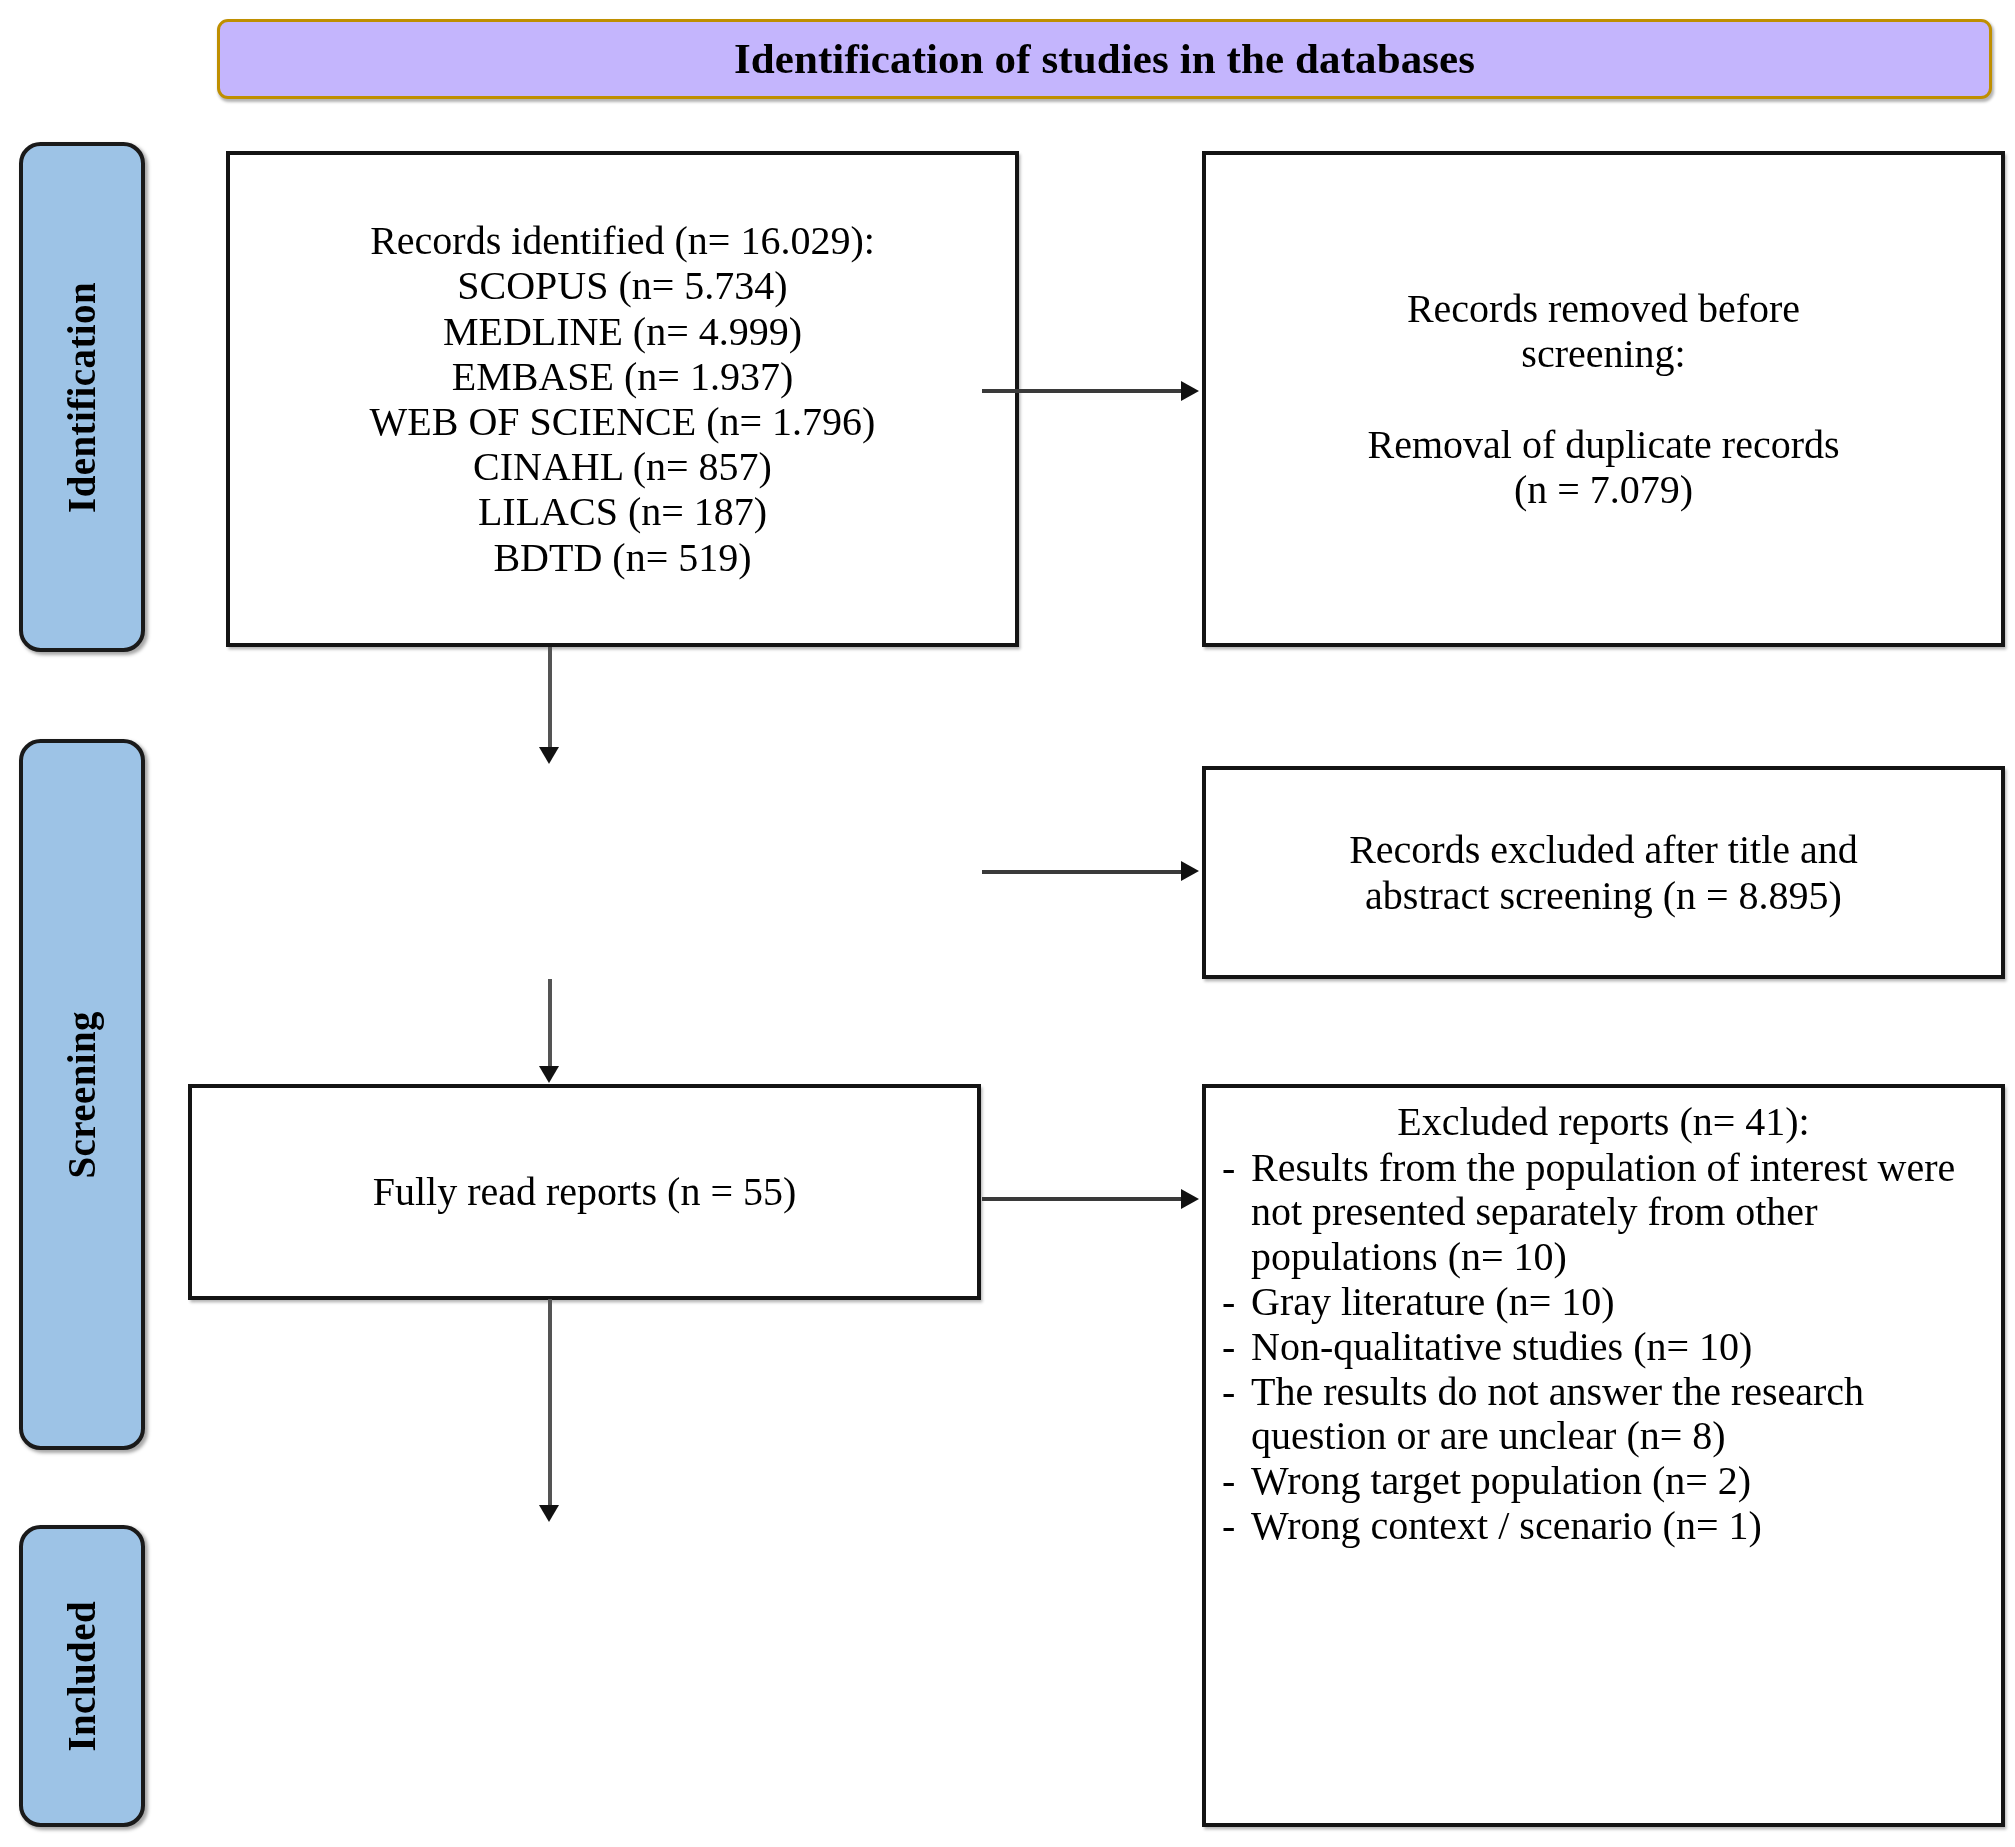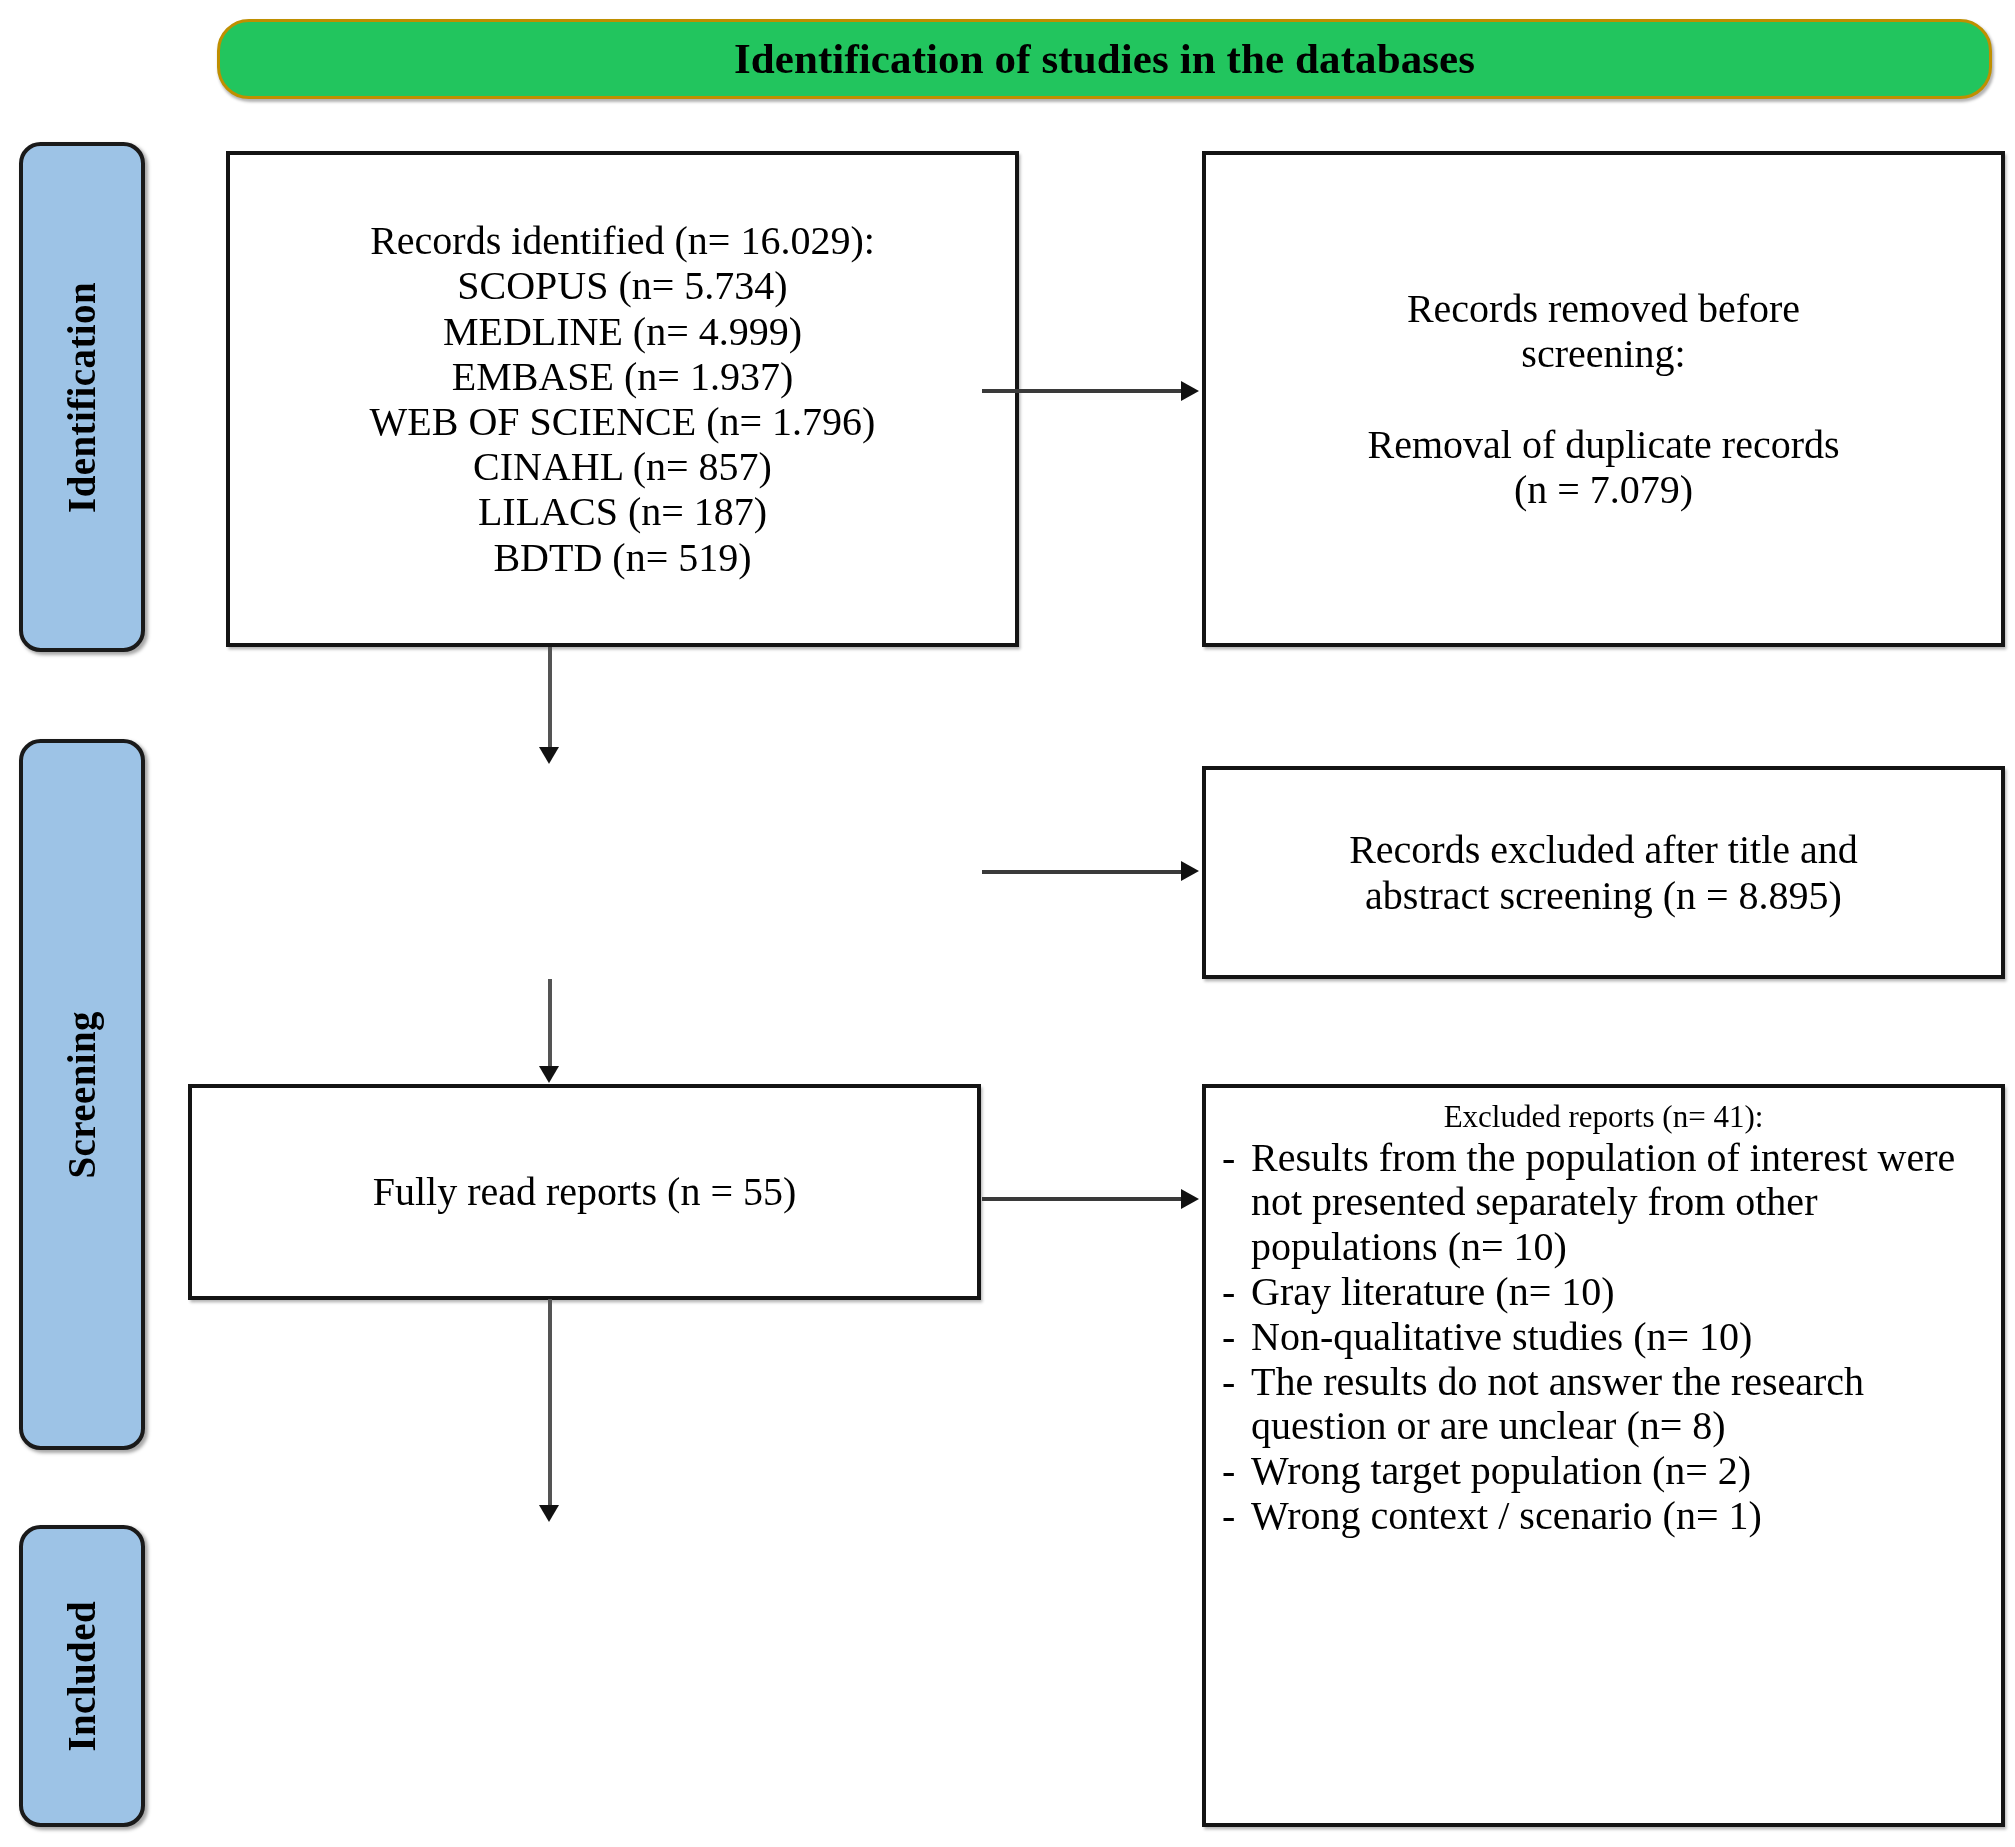--- a/index.html
+++ b/index.html
@@ -21,23 +21,23 @@
     overflow: hidden;
   }
 
   
   .banner {
     position: absolute;
     left: 217px;
     top: 18.7px;
     width: 1775px;
     height: 80px;
-    background: #22c55e;
+    background: #c4b5fd;
     border: 3.6px solid #BF8F00;
-    border-radius: 32px;
+    border-radius: 11px;
     box-sizing: border-box;
     display: flex;
     align-items: center;
     justify-content: center;
     box-shadow: 1.4px 2.2px 2.9px rgba(0,0,0,0.30);
   }
   .banner-title {
     font-size: 43px;
     font-weight: bold;
     letter-spacing: 0.1px;
@@ -104,21 +104,21 @@
   #box-excl-reports  { left: 1202px; top: 1084px; width: 803px; height: 743px; }
 
   
   .excl-wrap {
     width: 100%;
     padding: 11.5px 16px 0 16px;
     box-sizing: border-box;
     align-self: flex-start;
   }
   .excl-head {
-    font-size: 31px;
+    font-size: 40px;
     line-height: 1.12;
     text-align: center;
     margin-bottom: 1.4px;
   }
   .excl-item {
     font-size: 40px;
     line-height: 1.12;
     text-align: left;
     display: flex;
     align-items: flex-start;

